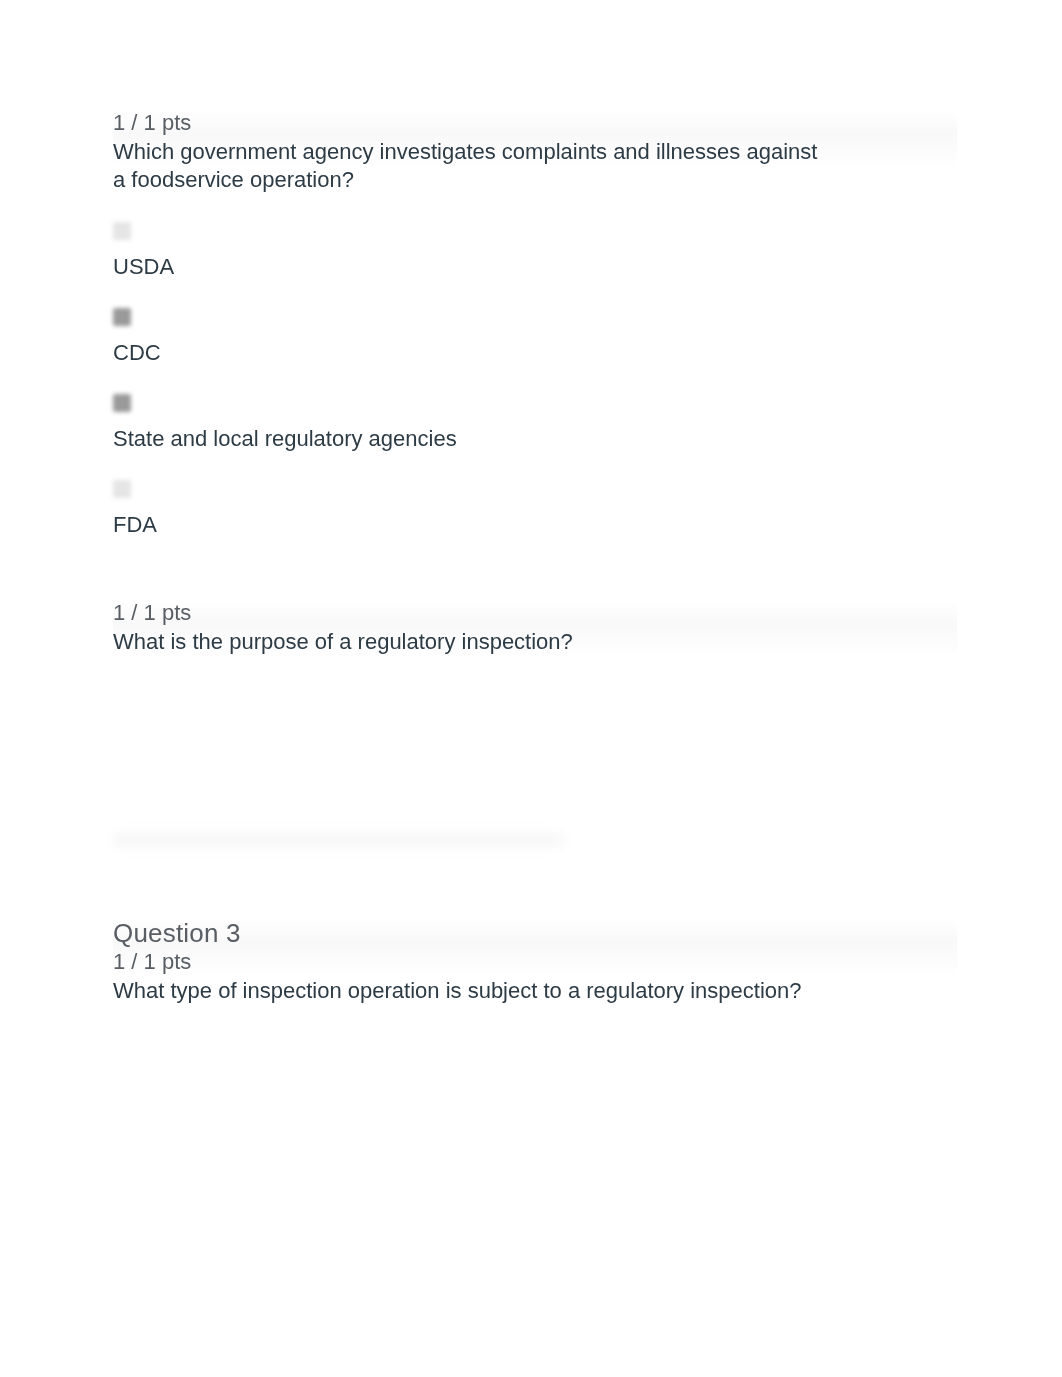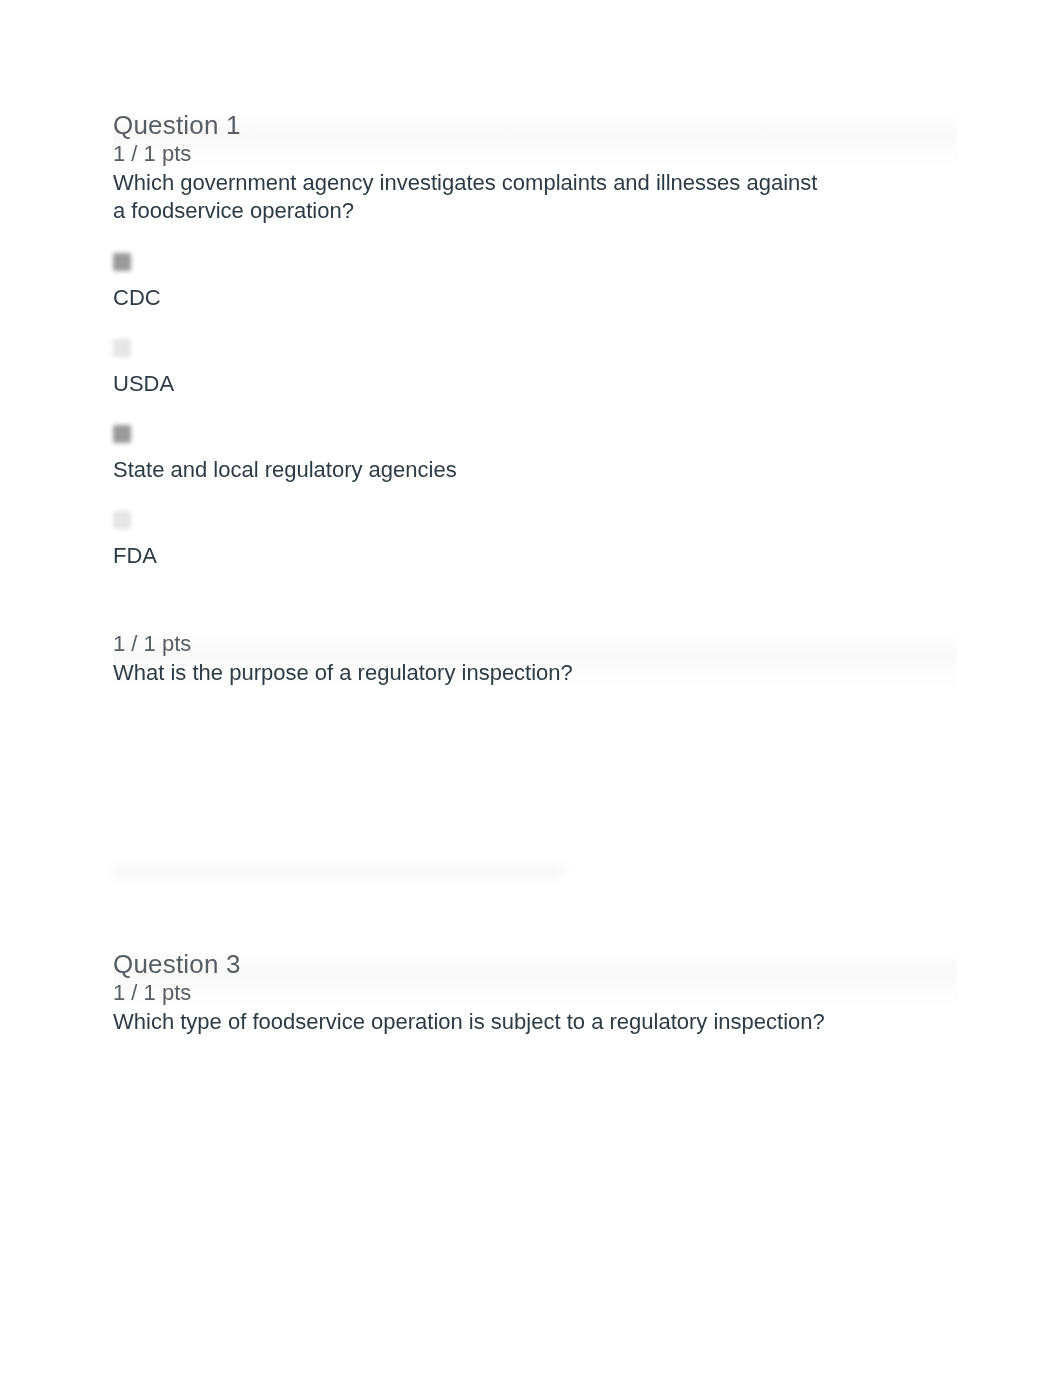--- a/index.html
+++ b/index.html
@@ -90,33 +90,32 @@
     }
   </style>
 </head>
 <body>
 
 <div class="content">
 
   <div class="question-block">
     <div class="question-header">
       <div class="header-gradient"></div>
-      <div class="question-title">Question 1</div>
       <div class="points">1 / 1 pts</div>
       <div class="question-text">Which government agency investigates complaints and illnesses against a foodservice operation?</div>
     </div>
 
     <div class="answer">
-      <div class="answer-marker dark"></div>
-      <div class="answer-text">CDC</div>
+      <div class="answer-marker"></div>
+      <div class="answer-text">USDA</div>
     </div>
 
     <div class="answer">
-      <div class="answer-marker"></div>
-      <div class="answer-text">USDA</div>
+      <div class="answer-marker dark"></div>
+      <div class="answer-text">CDC</div>
     </div>
 
     <div class="answer">
       <div class="answer-marker dark"></div>
       <div class="answer-text">State and local regulatory agencies</div>
     </div>
 
     <div class="answer">
       <div class="answer-marker"></div>
       <div class="answer-text">FDA</div>
@@ -132,17 +131,17 @@
     <div class="blurred-area">
       <div class="blurred-line"></div>
     </div>
   </div>
 
   <div class="question-block">
     <div class="question-header">
       <div class="header-gradient"></div>
       <div class="question-title">Question 3</div>
       <div class="points">1 / 1 pts</div>
-      <div class="question-text">Which type of foodservice operation is subject to a regulatory inspection?</div>
+      <div class="question-text">What type of inspection operation is subject to a regulatory inspection?</div>
     </div>
   </div>
 
 </div>
 
 </body></html>

